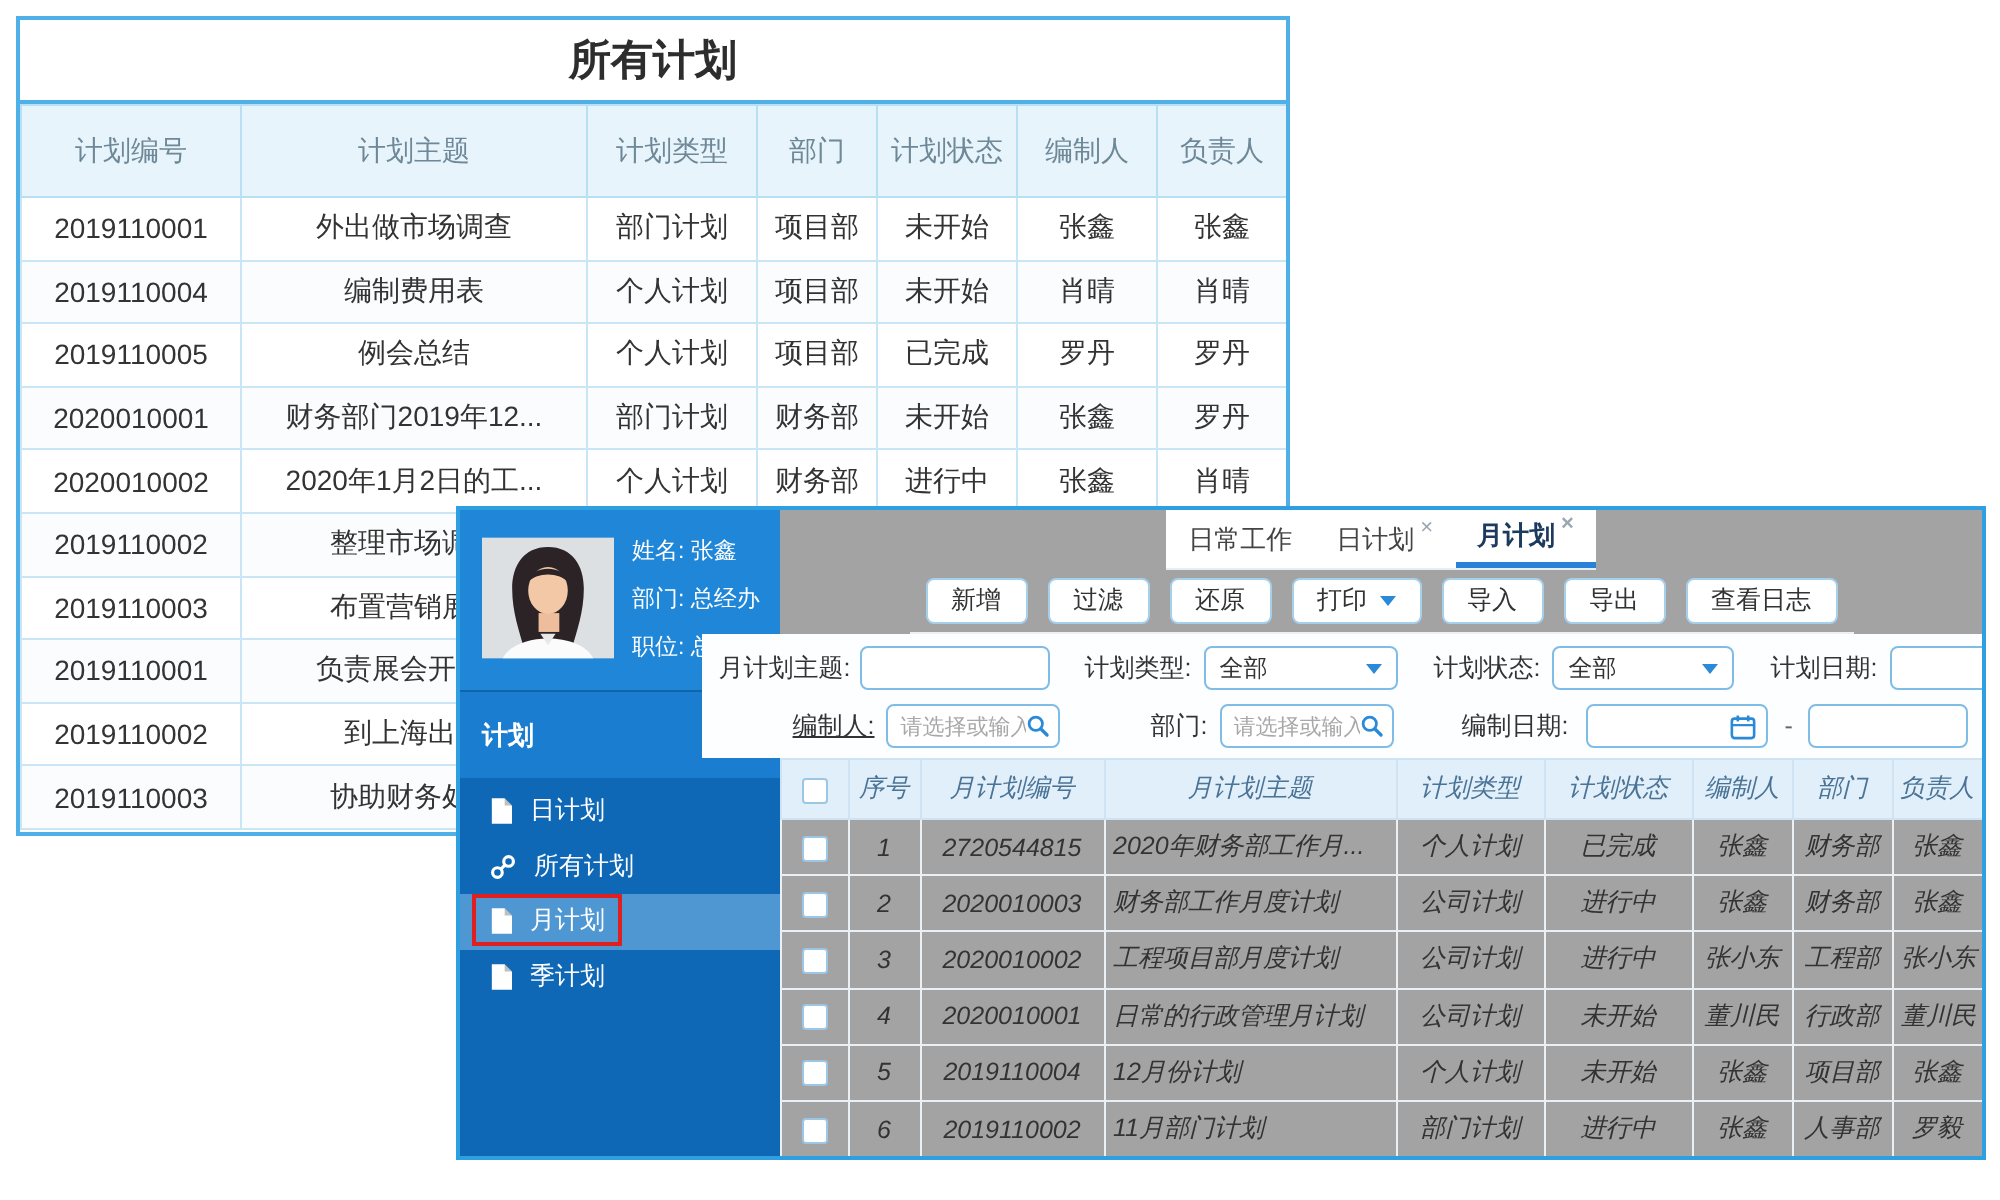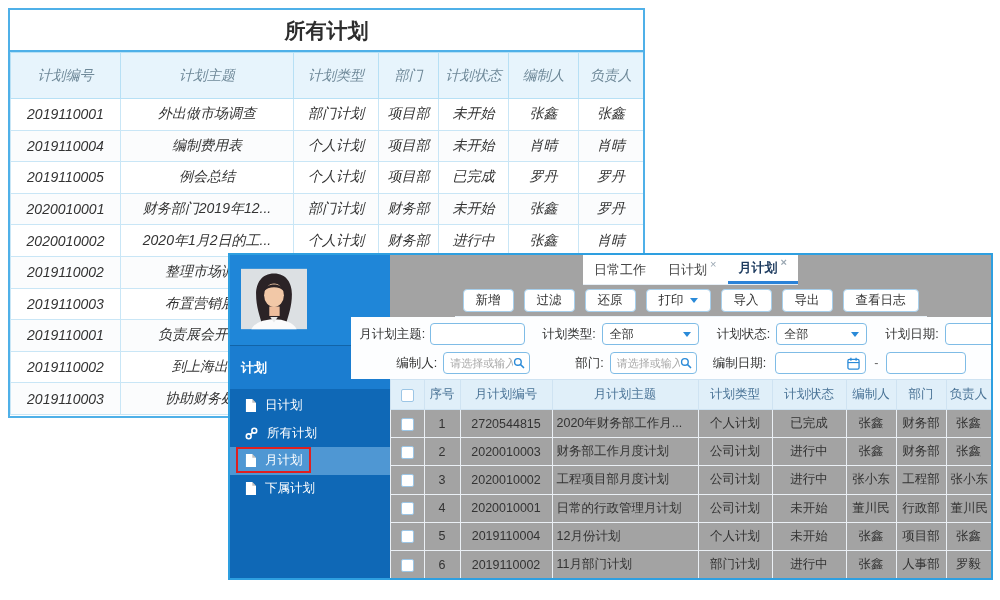--- a/index.html
+++ b/index.html
@@ -4,21 +4,21 @@
 <style>
   * { margin:0; padding:0; box-sizing:border-box; }
   body { background:#fff; font-family:"Liberation Sans", sans-serif; }
   .canvas { position:relative; width:1000px; height:600px; background:#fff; overflow:hidden; }
 
   
   .bg-window { position:absolute; left:8px; top:8px; width:637px; height:410px;
     border:2px solid #4fb0e8; background:#fff; overflow:hidden; z-index:1; }
   .bg-title { height:42px; line-height:42px; text-align:center; font-size:21px; font-weight:bold;
     color:#2d2d2d; border-bottom:2px solid #4fb0e8; background:#fff; }
-  .bg-table { width:100%; border-collapse:collapse; table-layout:fixed;font-style:italic; }
+  .bg-table { width:100%; border-collapse:collapse; table-layout:fixed; }
   .bg-table th { height:46px; background:#e7f4fc; color:#6e8898; font-weight:normal; font-size:14px;
     border:1px solid #b7e0f5; text-align:center; line-height:1.25; padding:0 2px; word-break:break-all; }
   .bg-table td { height:31.6px; border:1px solid #c9e6f6; font-size:14px; color:#333;
     text-align:center; white-space:nowrap; overflow:hidden; padding:0 3px; }
   .bg-table tr:nth-child(even) td { background:#fbfcfd; }
 
   
   .fg-window { position:absolute; left:228px; top:253px; width:765px; height:327px;
     border:2px solid #2e9fe0; background:#fff; display:flex; overflow:hidden; z-index:2; }
 
@@ -68,21 +68,21 @@
     display:flex; align-items:center; padding:0 7px; cursor:pointer; }
   .selectbox .sel-val { font-size:12px; color:#333; flex:1; }
   .searchbox { height:22px; width:87px; border:1px solid #7fbce6; border-radius:4px; background:#fff;
     display:flex; align-items:center; padding:0 4px 0 6px; cursor:text; }
   .searchbox .ph { flex:1; font-size:11px; color:#a8a8a8; white-space:nowrap; overflow:hidden; }
   .datebox { height:22px; width:91px; border:1px solid #7fbce6; border-radius:4px; background:#fff;
     display:flex; align-items:center; justify-content:flex-end; padding:0 5px; cursor:pointer; }
   .clip-input { width:85px; }
 
   .fg-table-wrap { flex:1; overflow:hidden; }
-  .fg-table { width:100%; border-collapse:collapse; table-layout:fixed; }
+  .fg-table { width:100%; border-collapse:collapse; table-layout:fixed;font-style:italic; }
   .fg-table th { height:30px; background:#e0eff9; color:#4a7396; font-weight:normal; font-size:12.5px;
     border:1px solid #cfe3f2; text-align:center; padding:0 2px; white-space:nowrap; overflow:hidden; }
   .fg-table td { height:28.2px; border:1px solid #ebf0f5; font-size:12.5px; color:#333;
     text-align:center; white-space:nowrap; overflow:hidden; padding:0 4px; }
   .fg-table td.left { text-align:left; }
   .cell-link { color:#3e8ede; cursor:pointer; }
   .checkbox { width:13px; height:13px; border:1px solid #9cc6e6; border-radius:2px; background:#fff;
     display:inline-block; vertical-align:middle; cursor:pointer; }
 </style>
 </head>
@@ -216,20 +216,25 @@
           <svg width="66" height="64" viewBox="0 0 70 64">
             <rect width="70" height="64" fill="#dce0e3"></rect>
             <path d="M35 5 C22 5 16 15 16 27 C16 40 20 50 22 58 L48 58 C50 50 54 40 54 27 C54 15 48 5 35 5 Z" fill="#2b2326"></path>
             <rect x="30" y="40" width="11" height="10" fill="#eebd9c"></rect>
             <ellipse cx="35" cy="28" rx="10.5" ry="12.5" fill="#f2c8a7"></ellipse>
             <path d="M24 24 C25 14 45 14 46 24 C41 18 29 18 24 24 Z" fill="#2b2326"></path>
             <path d="M11 64 C18 50 52 50 59 64 Z" fill="#fbfbfb"></path>
             <path d="M31 51 L35 57 L39 51 Z" fill="#e8e8e8"></path>
           </svg>
         </span>
+        <div class="profile-info">
+          <span>姓名: 张鑫</span>
+          <span>部门: 总经办</span>
+          <span>职位: 总经理</span>
+        </div>
       </div>
 
       <div class="section-header">
         <span>计划</span>
         <span class="gear">
           <svg width="14" height="14" viewBox="0 0 16 16">
             <g fill="#fff">
               <rect x="7" y="0" width="2" height="4"></rect>
                 <rect x="7" y="12" width="2" height="4"></rect>
               <rect x="0" y="7" width="4" height="2"></rect>
@@ -275,21 +280,21 @@
           </span>
           <span>月计划</span>
         </div>
         <div class="menu-item">
           <span class="mi-icon">
             <svg width="11" height="13" viewBox="0 0 12 14">
                 <path d="M1 0 h7 l4 4 v10 h-11 z" fill="#fff"></path>
                 <path d="M8 0 l4 4 h-4 z" fill="#000" opacity="0.25"></path>
               </svg>
           </span>
-          <span>下属计划</span>
+          <span>季计划</span>
         </div>
       </div>
     </div>
 
     <div class="main">
 
       <div class="tabbar">
         <div class="tab">
           <span>日常工作</span>
         </div>
@@ -340,41 +345,41 @@
           </div>
           <span class="flabel" style="margin-left:18px;">计划状态:</span>
           <div class="selectbox" style="margin-left:6px;width:91px;">
             <span class="sel-val">全部</span>
             <span class="caret-down"></span>
           </div>
           <span class="flabel" style="margin-left:18px;">计划日期:</span>
           <input class="tinput clip-input" style="margin-left: 6px;">
         </div>
         <div class="frow" style="margin-bottom:0;">
-          <span class="flabel" style="margin-left:37px;">编制人:</span>
+          <span class="flabel" style="margin-left:37px;text-decoration:underline;">编制人:</span>
           <div class="searchbox" style="margin-left:6px;">
             <span class="ph">请选择或输入</span>
             <span style="display:flex;">
               <svg width="12" height="12" viewBox="0 0 13 13">
                   <circle cx="5.3" cy="5.3" r="3.6" fill="none" stroke="#2a8ad8" stroke-width="1.5"></circle>
                   <line x1="8.1" y1="8.1" x2="11.4" y2="11.4" stroke="#2a8ad8" stroke-width="1.8" stroke-linecap="round"></line>
                 </svg>
             </span>
           </div>
           <span class="flabel" style="margin-left:45px;">部门:</span>
           <div class="searchbox" style="margin-left:6px;">
             <span class="ph">请选择或输入</span>
             <span style="display:flex;">
               <svg width="12" height="12" viewBox="0 0 13 13">
                   <circle cx="5.3" cy="5.3" r="3.6" fill="none" stroke="#2a8ad8" stroke-width="1.5"></circle>
                   <line x1="8.1" y1="8.1" x2="11.4" y2="11.4" stroke="#2a8ad8" stroke-width="1.8" stroke-linecap="round"></line>
                 </svg>
             </span>
           </div>
-          <span class="flabel" style="margin-left:16px;">编制日期:</span>
+          <span class="flabel" style="margin-left:34px;">编制日期:</span>
           <div class="datebox" style="margin-left:9px;">
             <span style="display:flex;">
               <svg width="13" height="13" viewBox="0 0 14 14">
                   <rect x="1" y="2.5" width="12" height="10.5" rx="1.5" fill="none" stroke="#2a8ad8" stroke-width="1.4"></rect>
                   <line x1="4.2" y1="0.8" x2="4.2" y2="4" stroke="#2a8ad8" stroke-width="1.4"></line>
                   <line x1="9.8" y1="0.8" x2="9.8" y2="4" stroke="#2a8ad8" stroke-width="1.4"></line>
                   <line x1="1" y1="6" x2="13" y2="6" stroke="#2a8ad8" stroke-width="1.2"></line>
                 </svg>
             </span>
           </div>

